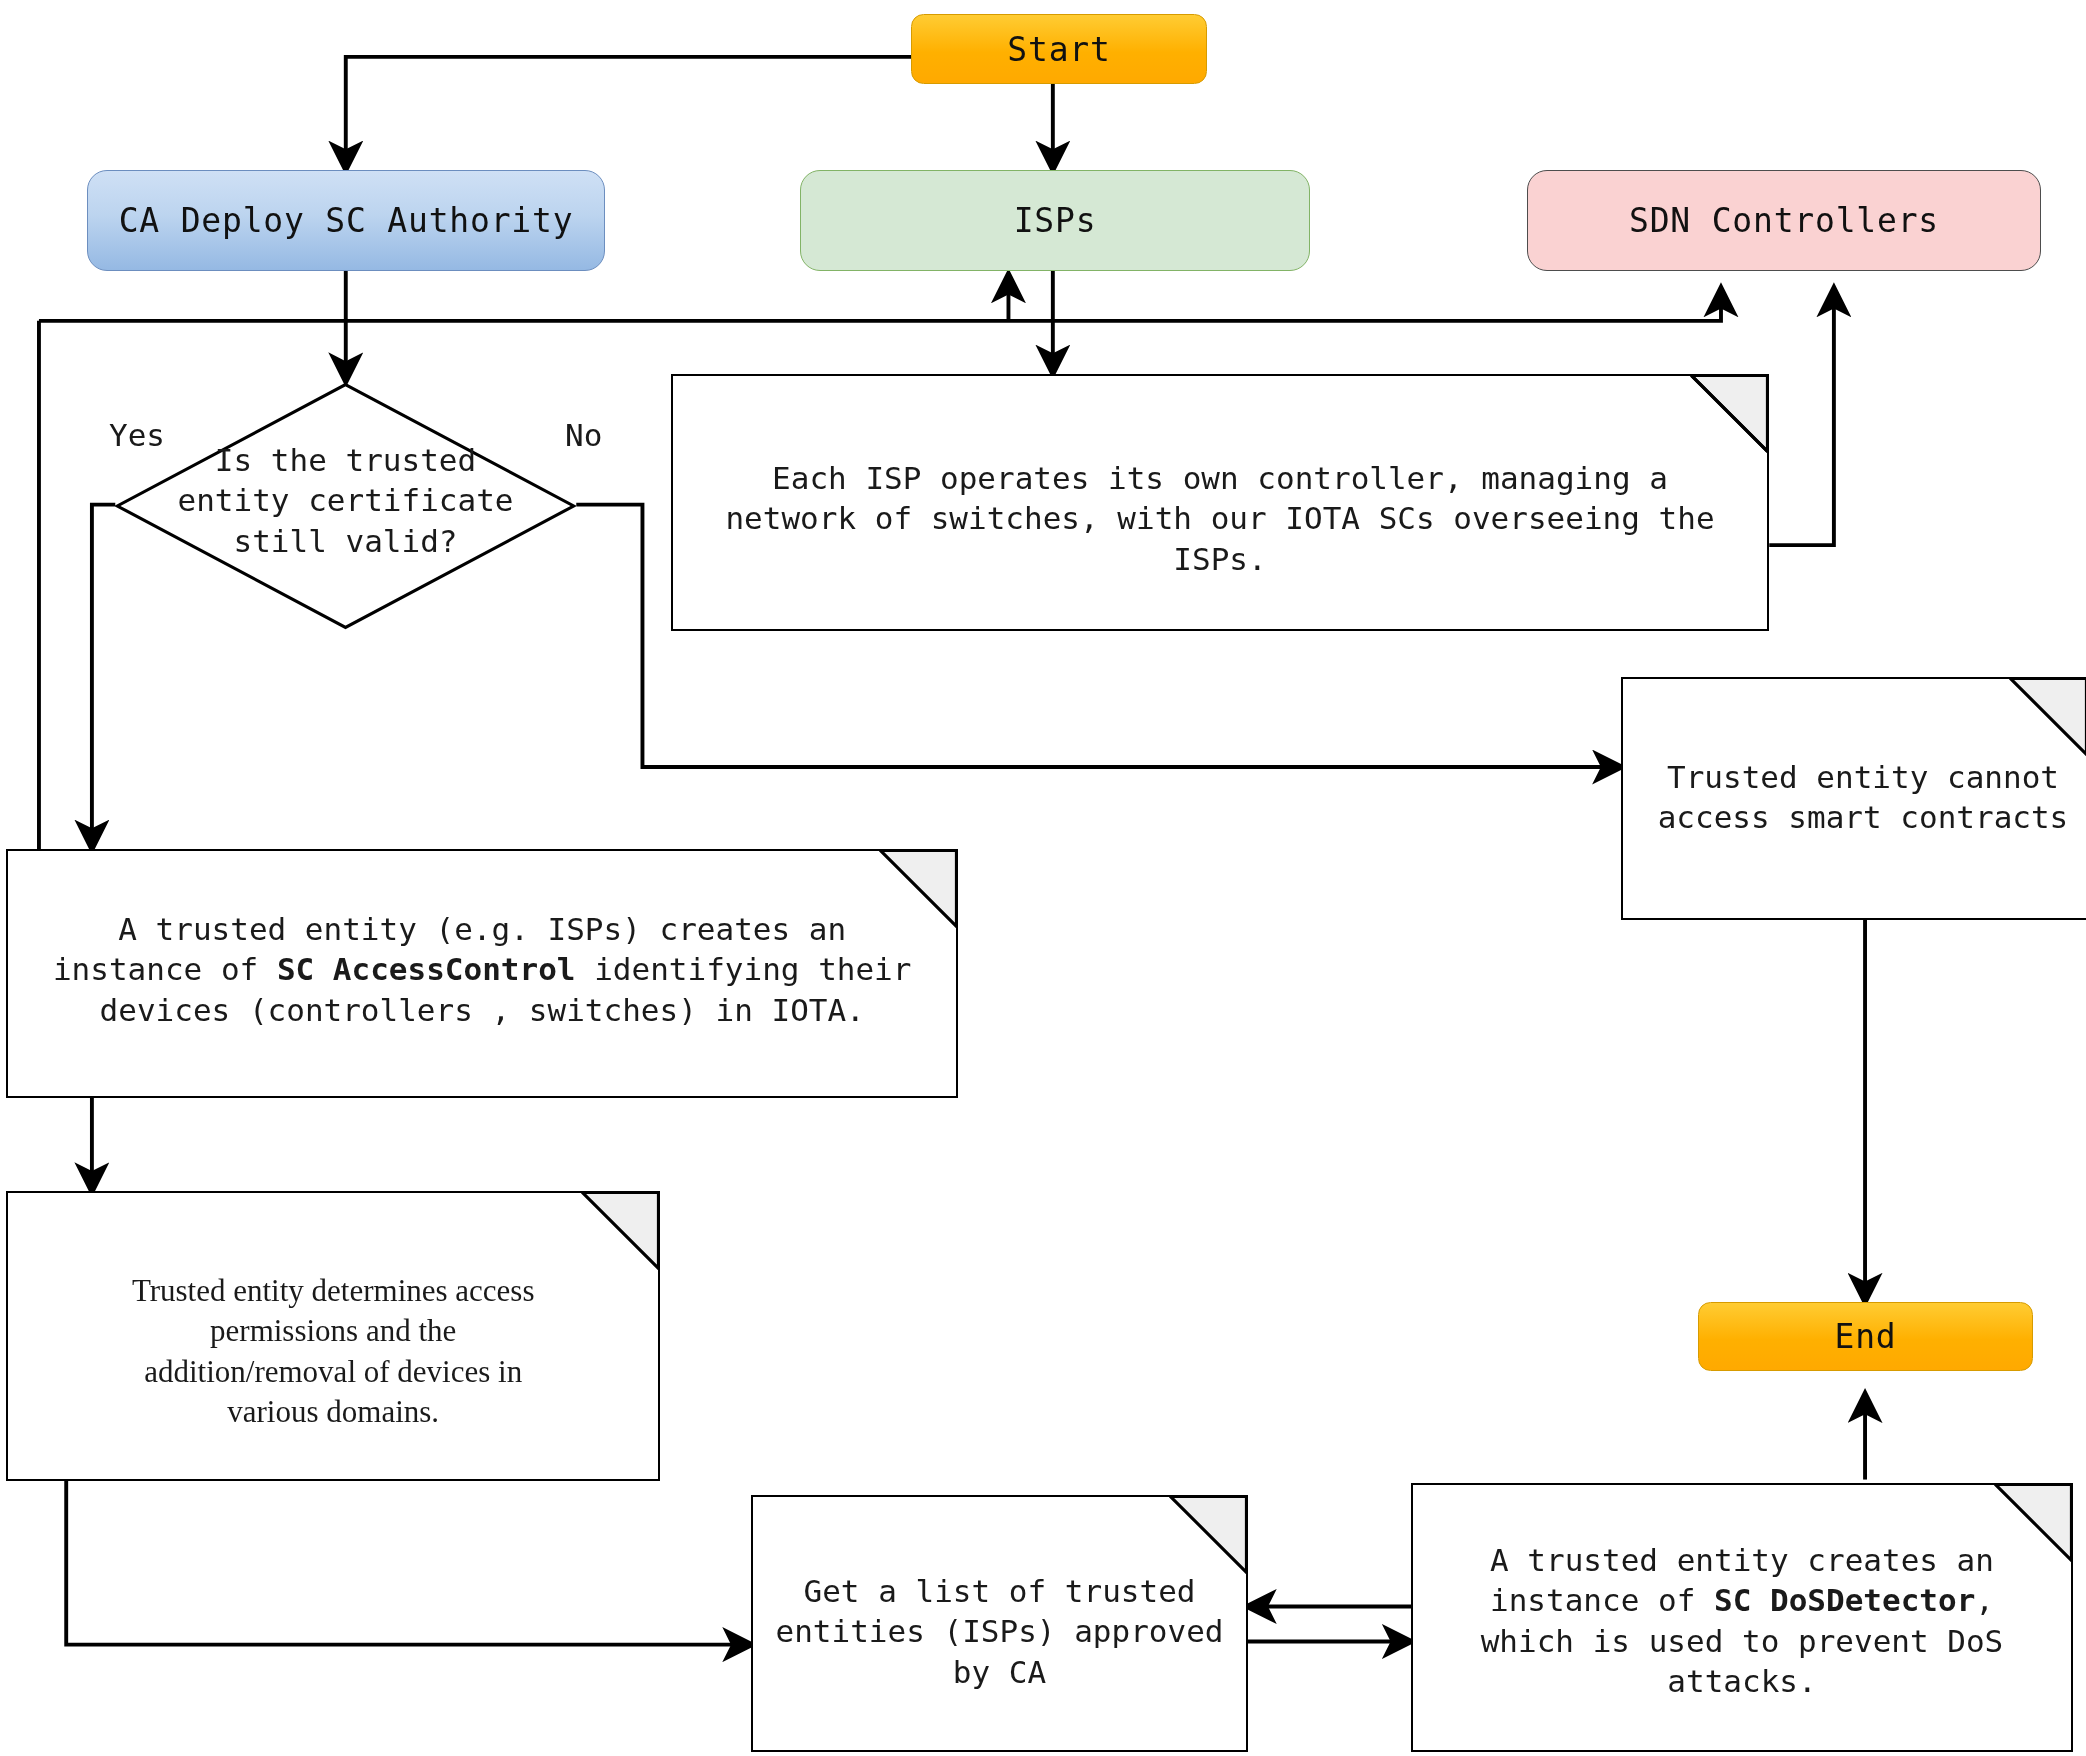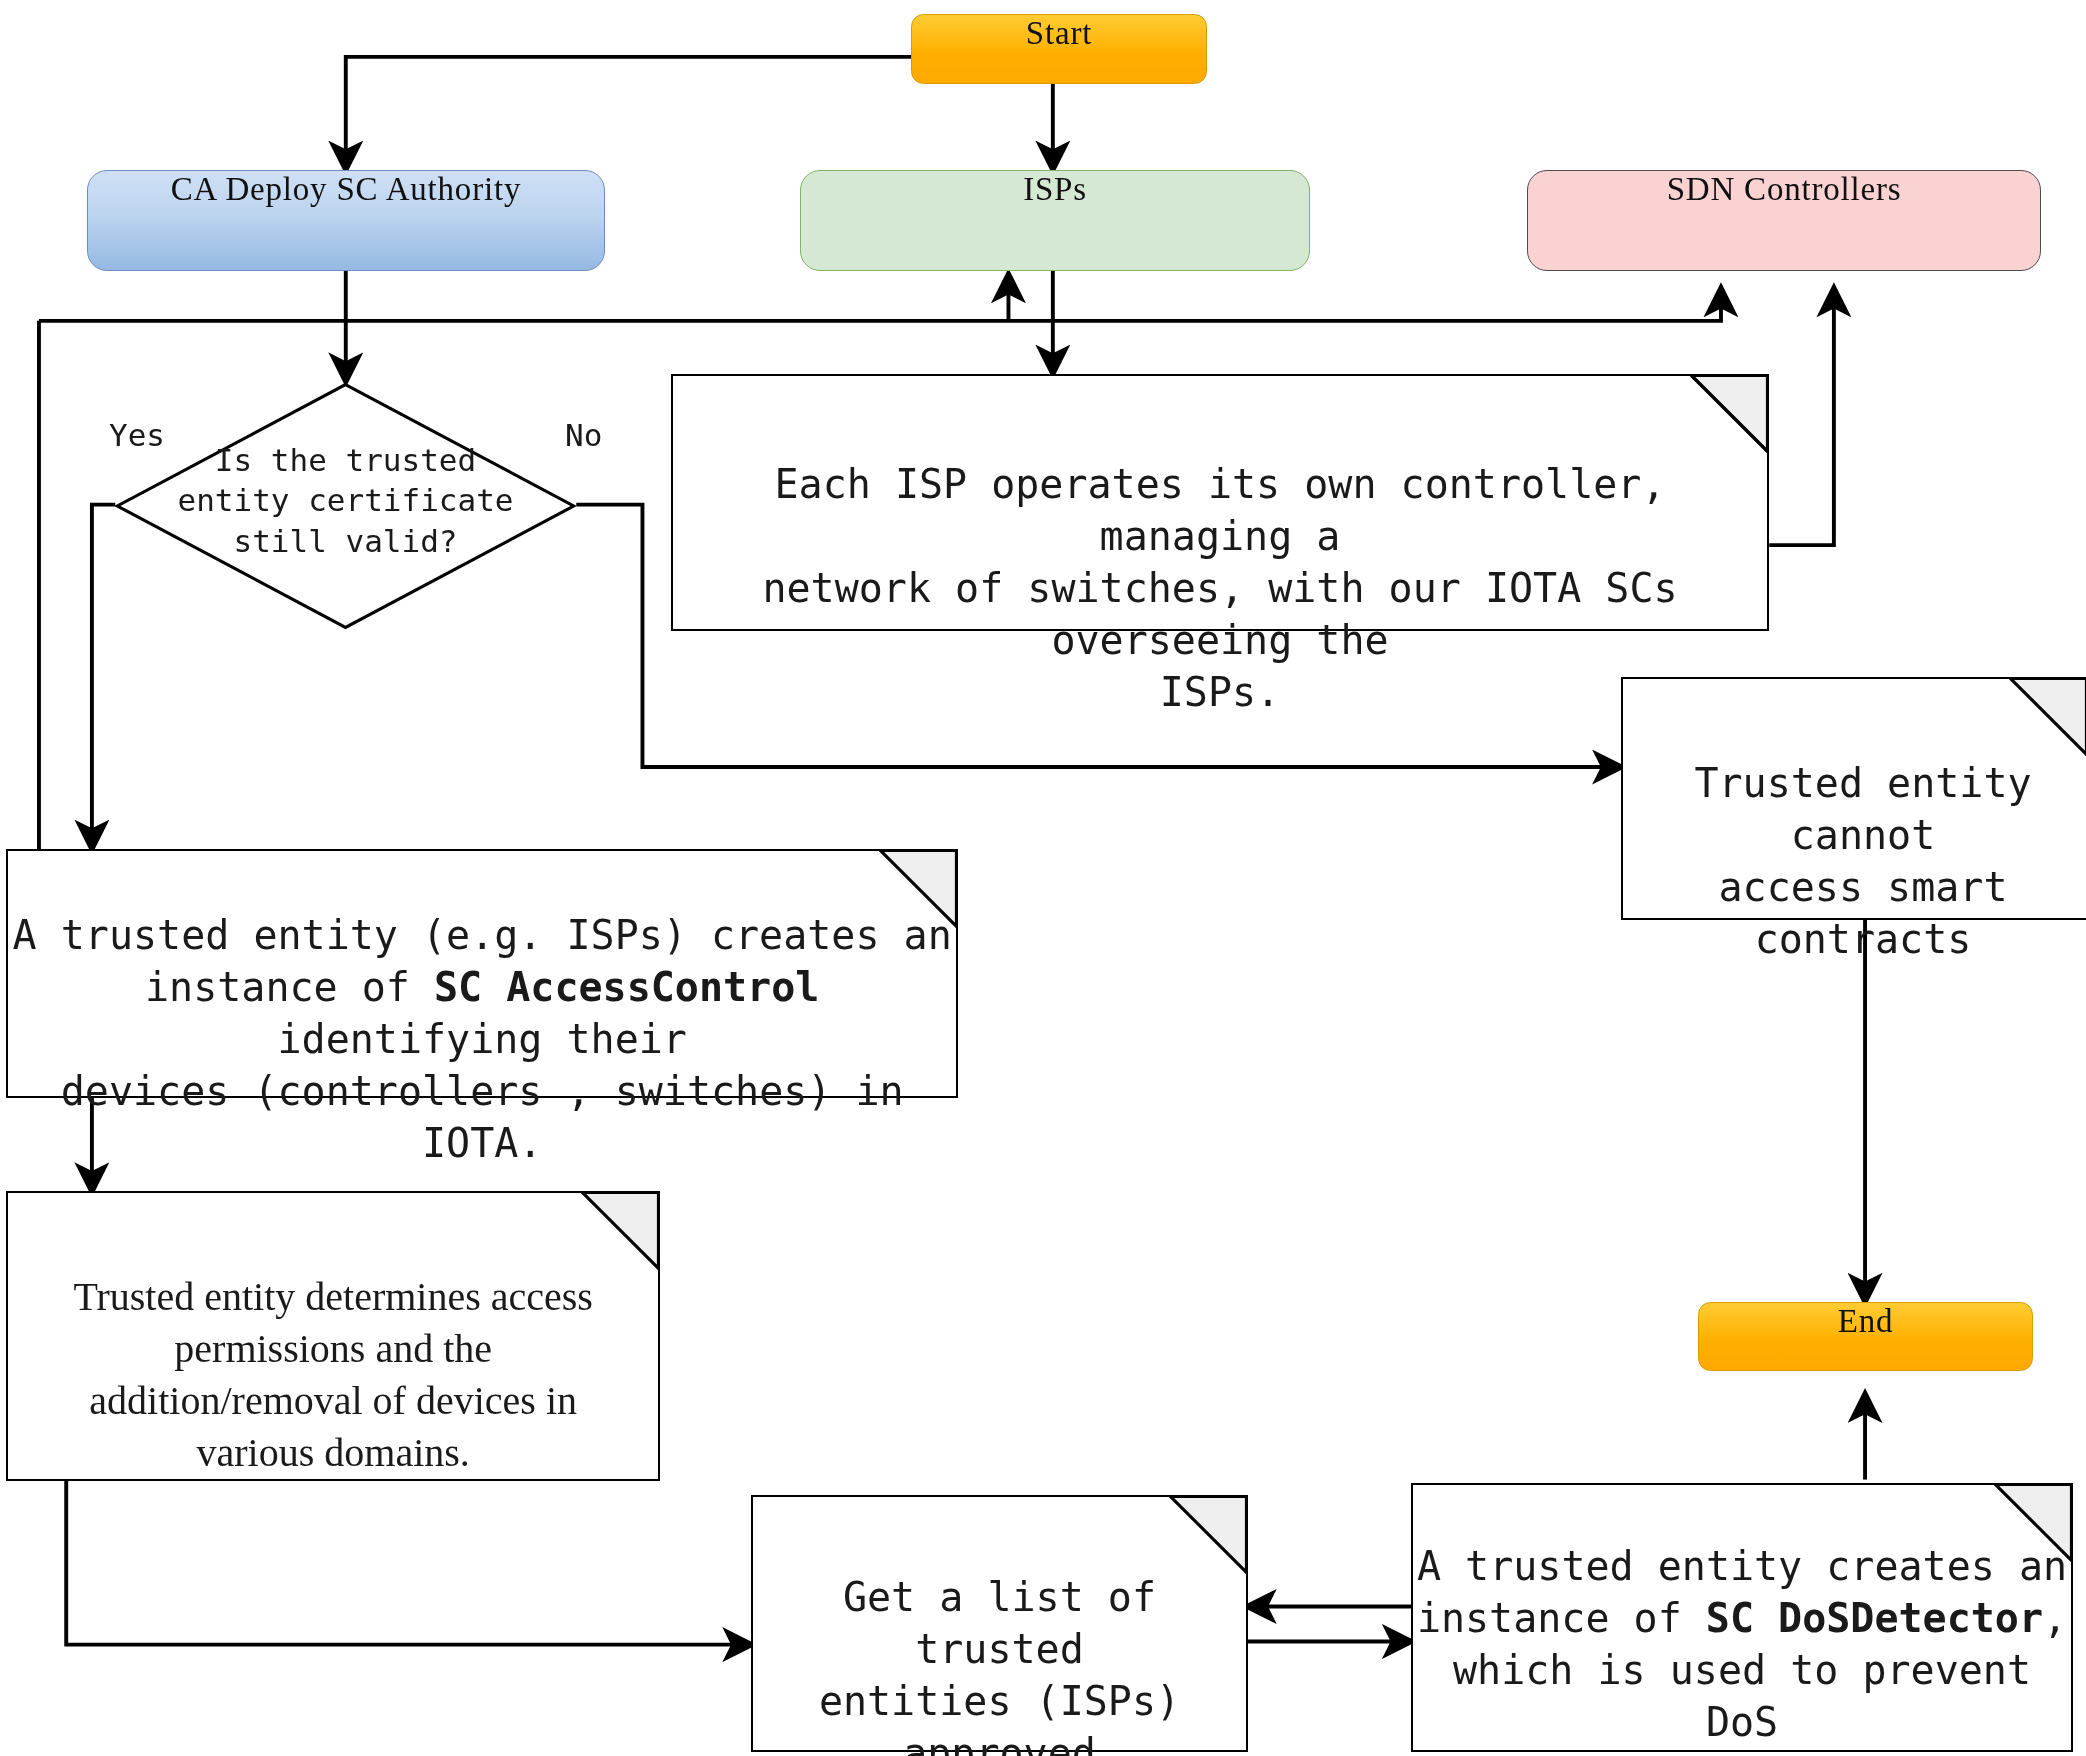--- a/index.html
+++ b/index.html
@@ -1,20 +1,20 @@
 <!DOCTYPE html>
 <html style="font-size:12.5px"><head>
 <meta charset="utf-8">
 <style>
   html,body{margin:0;padding:0;background:#ffffff;}
   body{font-family:"DejaVu Sans Mono","Liberation Mono",monospace;}
   #stage{position:relative;width:2087px;height:1756px;background:#fff;overflow:hidden;}
   #wires{position:absolute;left:0;top:0;width:2087px;height:1756px;}
 
-  .node{position:absolute;box-sizing:border-box;display:flex;justify-content:center;text-align:center;font-family:Liberation Serif, serif;}
+  .node{position:absolute;box-sizing:border-box;display:flex;align-items:center;justify-content:center;text-align:center;}
 
   
   .term{
     border-radius:12.5px;
     border:1.6px solid #d79b00;
     background:linear-gradient(to bottom,#ffcc33 0%,#ffb000 55%,#ffa900 100%);
     color:#111;
     font-size:33px;
     letter-spacing:0.8px;
   }
@@ -38,21 +38,21 @@
   }
   .note .foldtri{
     position:absolute;top:0;right:0;
     background:#efefef;
     clip-path:polygon(0 0,100% 100%,100% 0);
     border-right:0;
   }
   .note .notetext{
     position:absolute;left:0;right:0;
     text-align:center;
-    font-size:40px;
+    font-size:31px;
     line-height:1.30;
     color:#1a1a1a;
     white-space:pre-line;
     padding:0 3.1px;
   }
   .note b{font-weight:bold;}
 
   .diamondwrap{position:absolute;}
   .diamondwrap svg{position:absolute;left:0;top:0;}
   .diamondwrap .dtext{

